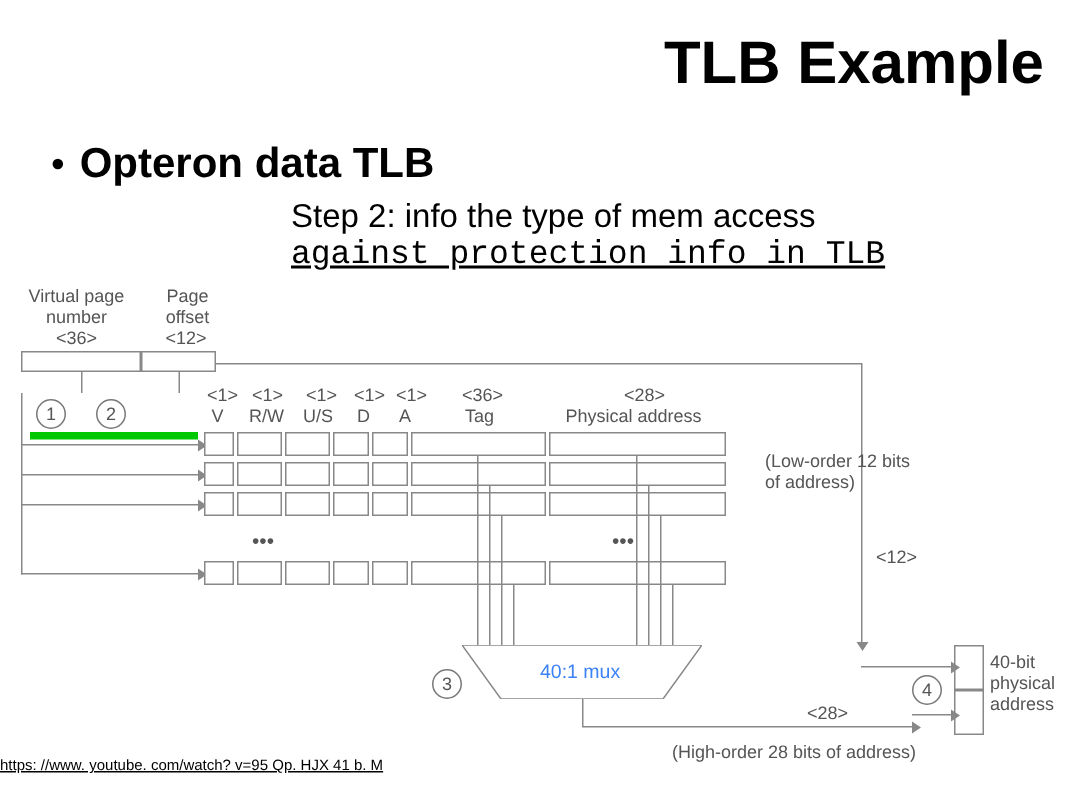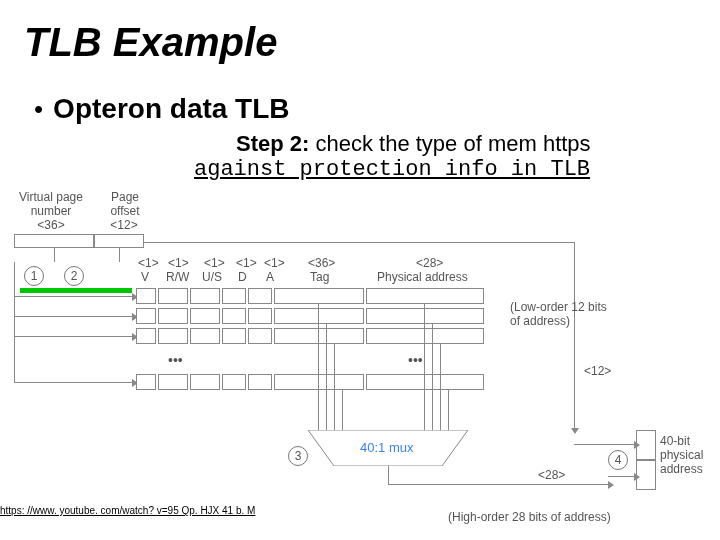--- a/index.html
+++ b/index.html
@@ -1,25 +1,25 @@
 <!DOCTYPE html>
 <html><head>
 <meta charset="utf-8">
 <style>
   * { box-sizing: border-box; margin: 0; padding: 0; }
   html, body { width: 720px; height: 540px; font-family: Verdana, Geneva, sans-serif; background: #fff; color: #000; }
   .slide { width: 720px; height: 540px; position: relative; padding: 12px 24px 0 24px; }
-  .title { font-size: 40px; font-weight: 700; text-align: left; margin: 8px 0 28px 0; font-style: italic; }
+  .title { font-size: 40px; font-weight: 700; text-align: right; margin: 8px 0 28px 0; }
   .bullet { display: flex; align-items: baseline; gap: 10px; margin-left: 10px; margin-bottom: 6px; }
   .bullet .dot { font-size: 26px; line-height: 1; }
   .bullet .txt { font-size: 28px; font-weight: 700; }
   .line1 { font-size: 22px; margin-left: 50px; margin-top: 2px; }
   .line1 .bold { font-weight: 700; }
   .line2 { font-size: 22px; margin-left: 170px; margin-top: 6px; }
-  .line2 .bold { font-weight: 700; margin-left: 42px; }
+  .line2 .bold { font-weight: 400; }
   .line3 { font-size: 22px; margin-left: 170px; text-decoration: underline; font-family: Liberation Mono, monospace; }
   .diagram { position: absolute; left: 8px; top: 204px; width: 704px; height: 300px; font-family: Arial, Helvetica, sans-serif; color: #555; }
   .d-label { position: absolute; font-size: 12px; color: #555; text-align: center; }
   .box { position: absolute; background: #fff; border: 1px solid #888; }
   .circ { position: absolute; width: 20px; height: 20px; border: 1px solid #777; border-radius: 50%; background: #fff; font-size: 12px; color: #555; display: flex; align-items: center; justify-content: center; }
   .hline { position: absolute; height: 1px; background: #888; }
   .vline { position: absolute; width: 1px; background: #888; }
   .arrow-r::after { content: ""; position: absolute; right: -6px; top: -3px; border-left: 6px solid #888; border-top: 4px solid transparent; border-bottom: 4px solid transparent; }
   .arrow-d::after { content: ""; position: absolute; bottom: -6px; left: -3px; border-top: 6px solid #888; border-left: 4px solid transparent; border-right: 4px solid transparent; }
   .dots { position: absolute; font-size: 14px; color: #555; }
@@ -33,21 +33,21 @@
 
 <div class="slide">
   <h1 class="title">TLB Example</h1>
 
   <div class="bullet">
     <span class="dot">•</span>
     <span class="txt">Opteron data TLB</span>
   </div>
 
   <div class="line2">
-    <span class="bold">Step 2:</span><span> check the type of mem https</span>
+    <span class="bold">Step 2:</span><span> info the type of mem access</span>
   </div>
   <div class="line3">against protection info in TLB</div>
 
   <div class="diagram">
 
     <div class="d-label" style="left:8px; top:-14px; width:70px; white-space:pre-line;">Virtual page
 number</div>
     <div class="d-label" style="left:18px; top:14px; width:50px;">&lt;36&gt;</div>
     <div class="d-label" style="left:92px; top:-14px; width:50px; white-space:pre-line;">Page
 offset</div>
@@ -142,21 +142,21 @@
 
     <div class="hline" style="left:136px; top:38px; width:430px;"></div>
     <div class="vline arrow-d" style="left:566px; top:38px; height:186px;"></div>
     <div class="d-label" style="left:502px; top:96px; width:140px; text-align:left; white-space:pre-line;">(Low-order 12 bits
 of address)</div>
     <div class="d-label" style="left:576px; top:160px;">&lt;12&gt;</div>
 
     <div class="vline" style="left:380px; top:262px; height:18px;"></div>
     <div class="hline arrow-r" style="left:380px; top:280px; width:220px;"></div>
     <div class="d-label" style="left:530px; top:264px;">&lt;28&gt;</div>
-    <div class="d-label" style="left:440px; top:290px; text-align:center;margin-top:16px;">(High-order 28 bits of address)</div>
+    <div class="d-label" style="left:440px; top:290px; text-align:center;">(High-order 28 bits of address)</div>
 
     <div class="circ" style="left:600px; top:246px;">4</div>
 
     <div class="box" style="left:628px; top:226px; width:20px; height:30px;"></div>
     <div class="box" style="left:628px; top:256px; width:20px; height:30px;"></div>
     <div class="hline arrow-r" style="left:566px; top:240px; width:60px;"></div>
     <div class="hline arrow-r" style="left:600px; top:272px; width:26px;"></div>
     <div class="d-label" style="left:652px; top:230px; width:56px; text-align:left; white-space:pre-line;">40-bit
 physical
 address</div>

